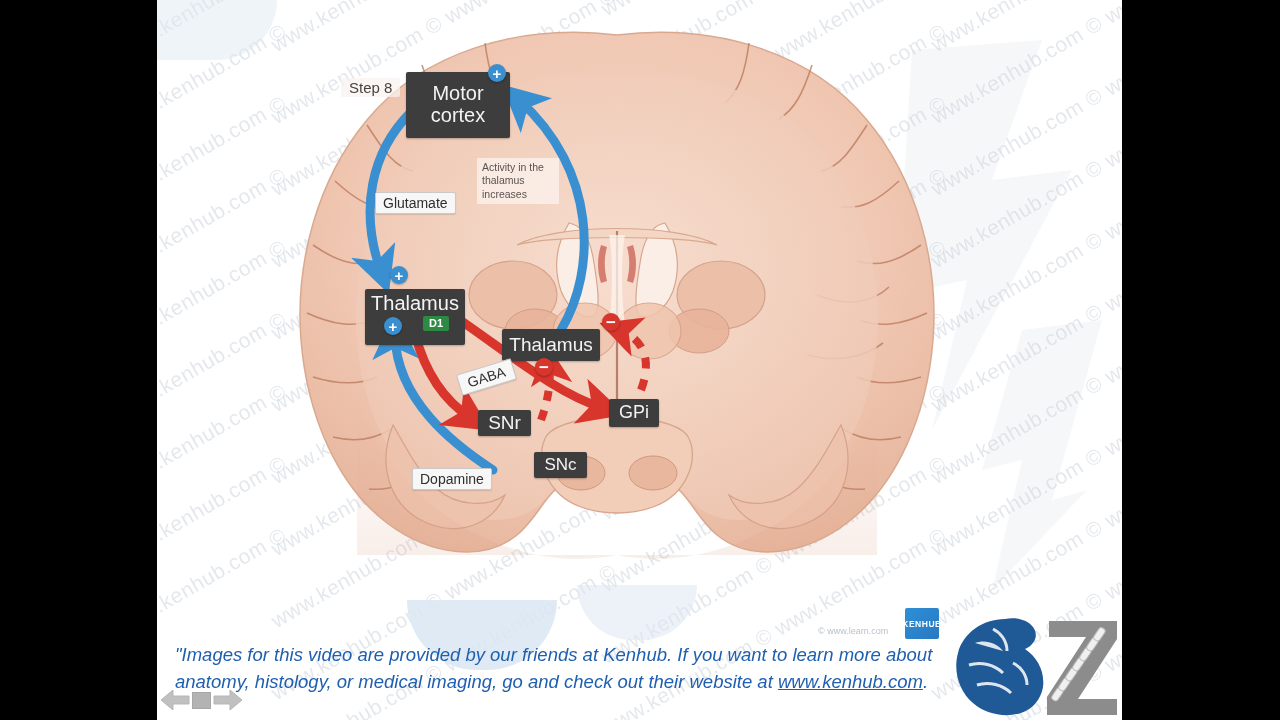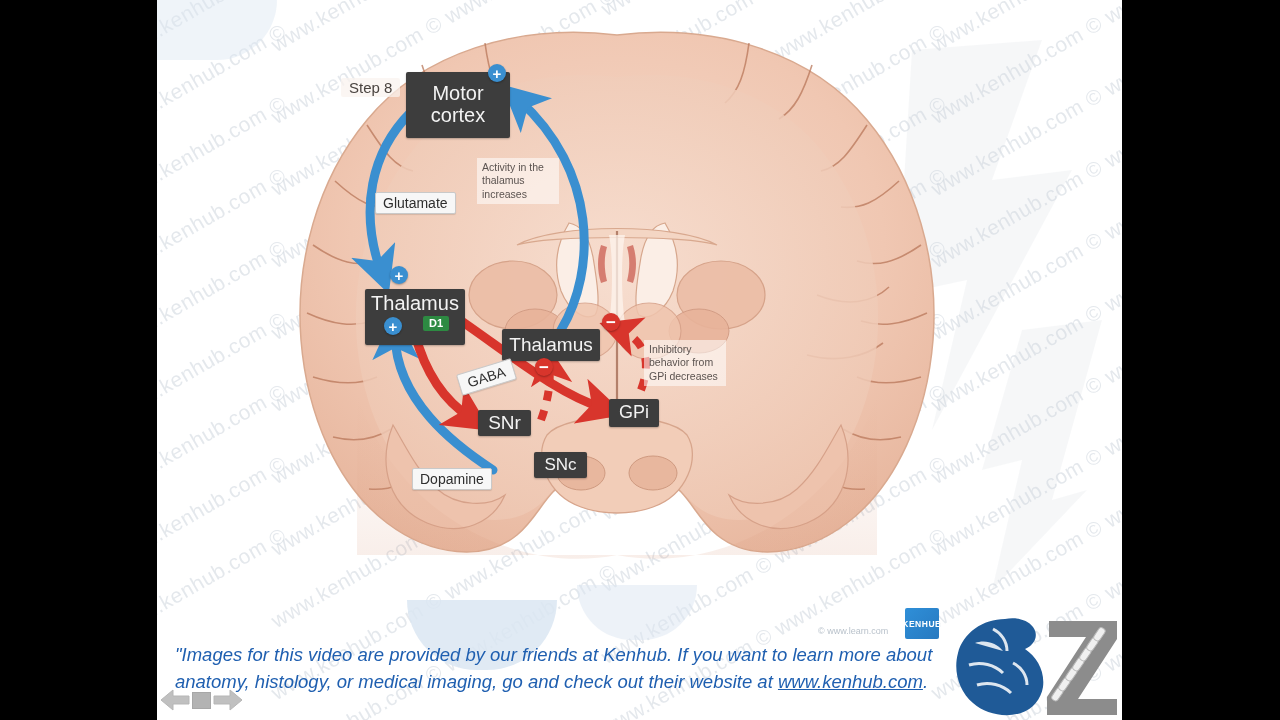--- a/index.html
+++ b/index.html
@@ -330,23 +330,20 @@
 
     <div class="d1">D1</div>
 
     <div class="tag glutamate">Glutamate</div>
     <div class="tag dopamine">Dopamine</div>
     <div class="tag gaba">GABA</div>
 
     <div class="note thal">Activity in the
 thalamus
 increases</div>
-    <div class="note gpi">Inhibitory
-behavior from
-GPi decreases</div>
 
     <div class="badge plus b1">+</div>
     <div class="badge plus b2">+</div>
     <div class="badge plus b3">+</div>
     <div class="badge minus b4">−</div>
     <div class="badge minus b5">−</div>
 
     <div id="kenhub-credit">© www.learn.com</div>
     <div id="kenhub-logo">
       <span>KEN</span>

